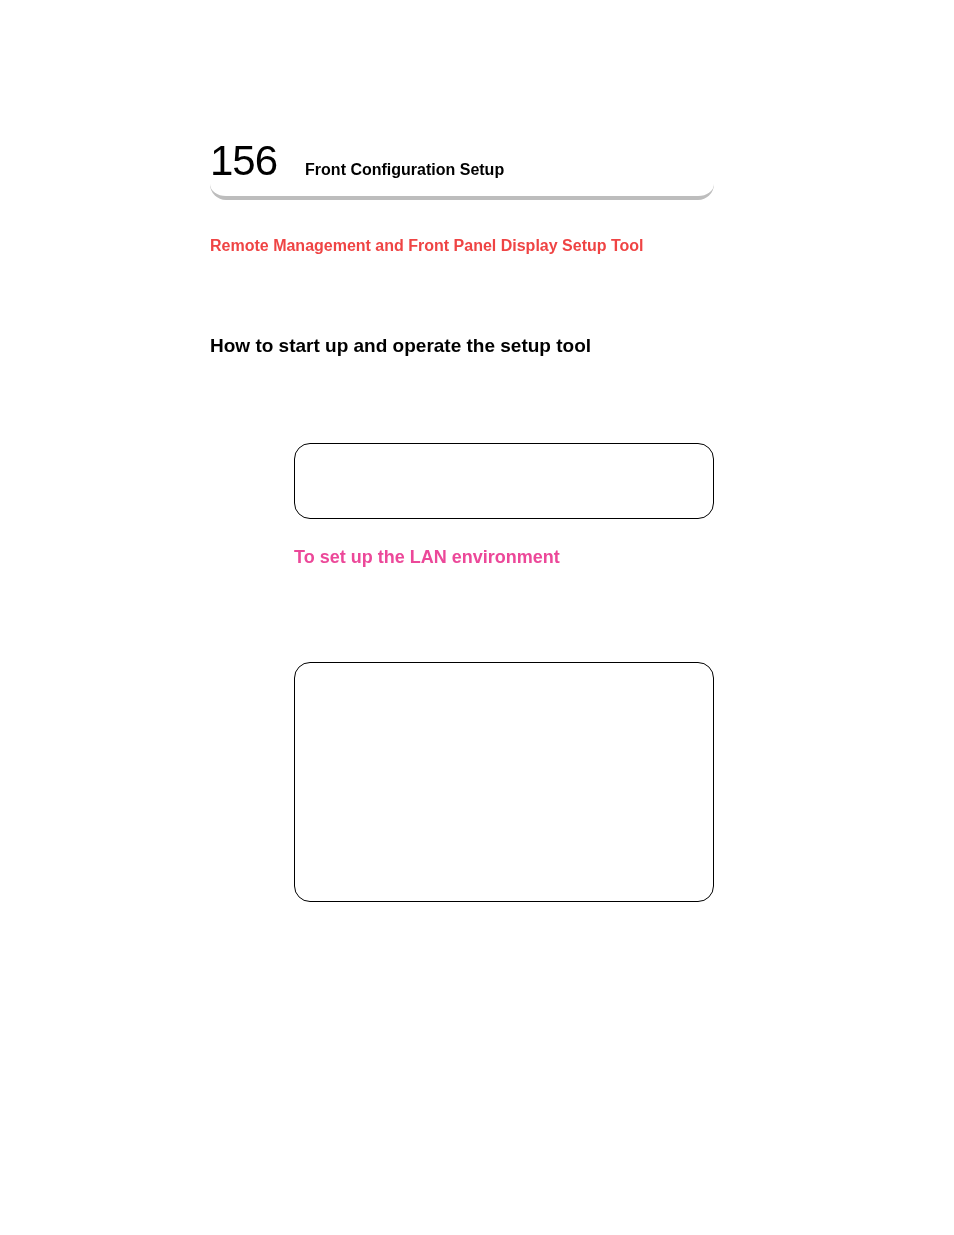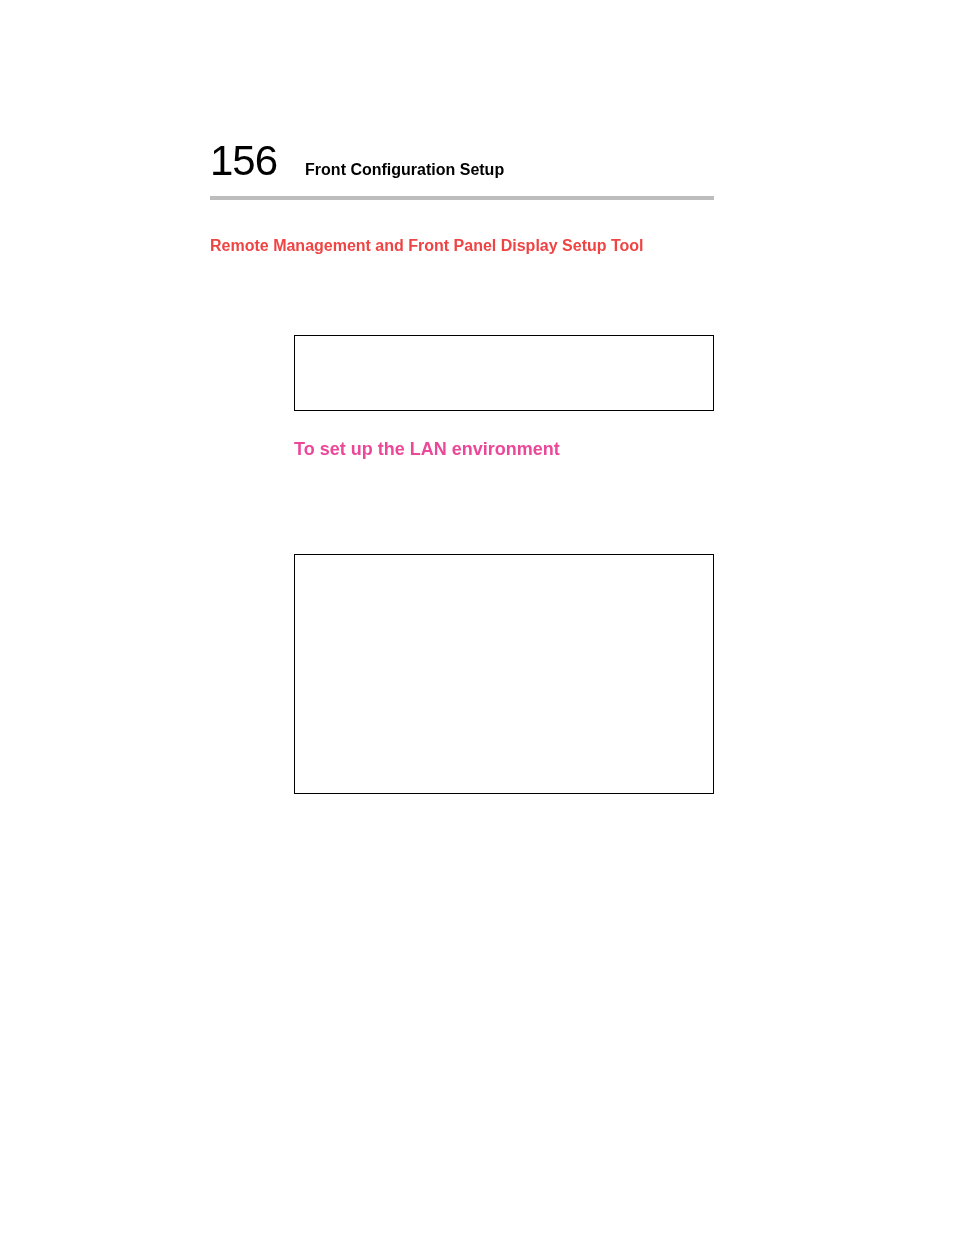--- a/index.html
+++ b/index.html
@@ -1,18 +1,19 @@
 <!DOCTYPE html>
 <html><head>
   <meta charset="utf-8">
   <style>
     * {
       margin: 0;
       padding: 0;
       box-sizing: border-box;
+      border-radius: 16px;
     }
     body {
       width: 954px;
       height: 1235px;
       background: #ffffff;
       font-family: Arial, Helvetica, sans-serif;
       position: relative;
     }
     .page {
       padding-top: 140px;
@@ -84,20 +85,21 @@
 
 <div class="page">
 
   <div class="header-row">
     <div class="page-number">156</div>
     <div class="chapter-title">Front Configuration Setup</div>
   </div>
 
   <h1 class="section-heading">Remote Management and Front Panel Display Setup Tool</h1>
 
+  <h2 class="subsection-heading">How to start up and operate the setup tool</h2>
 
   <div class="inset-block">
     <div class="box box-small"></div>
     <h3 class="inset-subheading">To set up the LAN environment</h3>
     <div class="box box-large"></div>
   </div>
 
 </div>
 
 </body></html>

